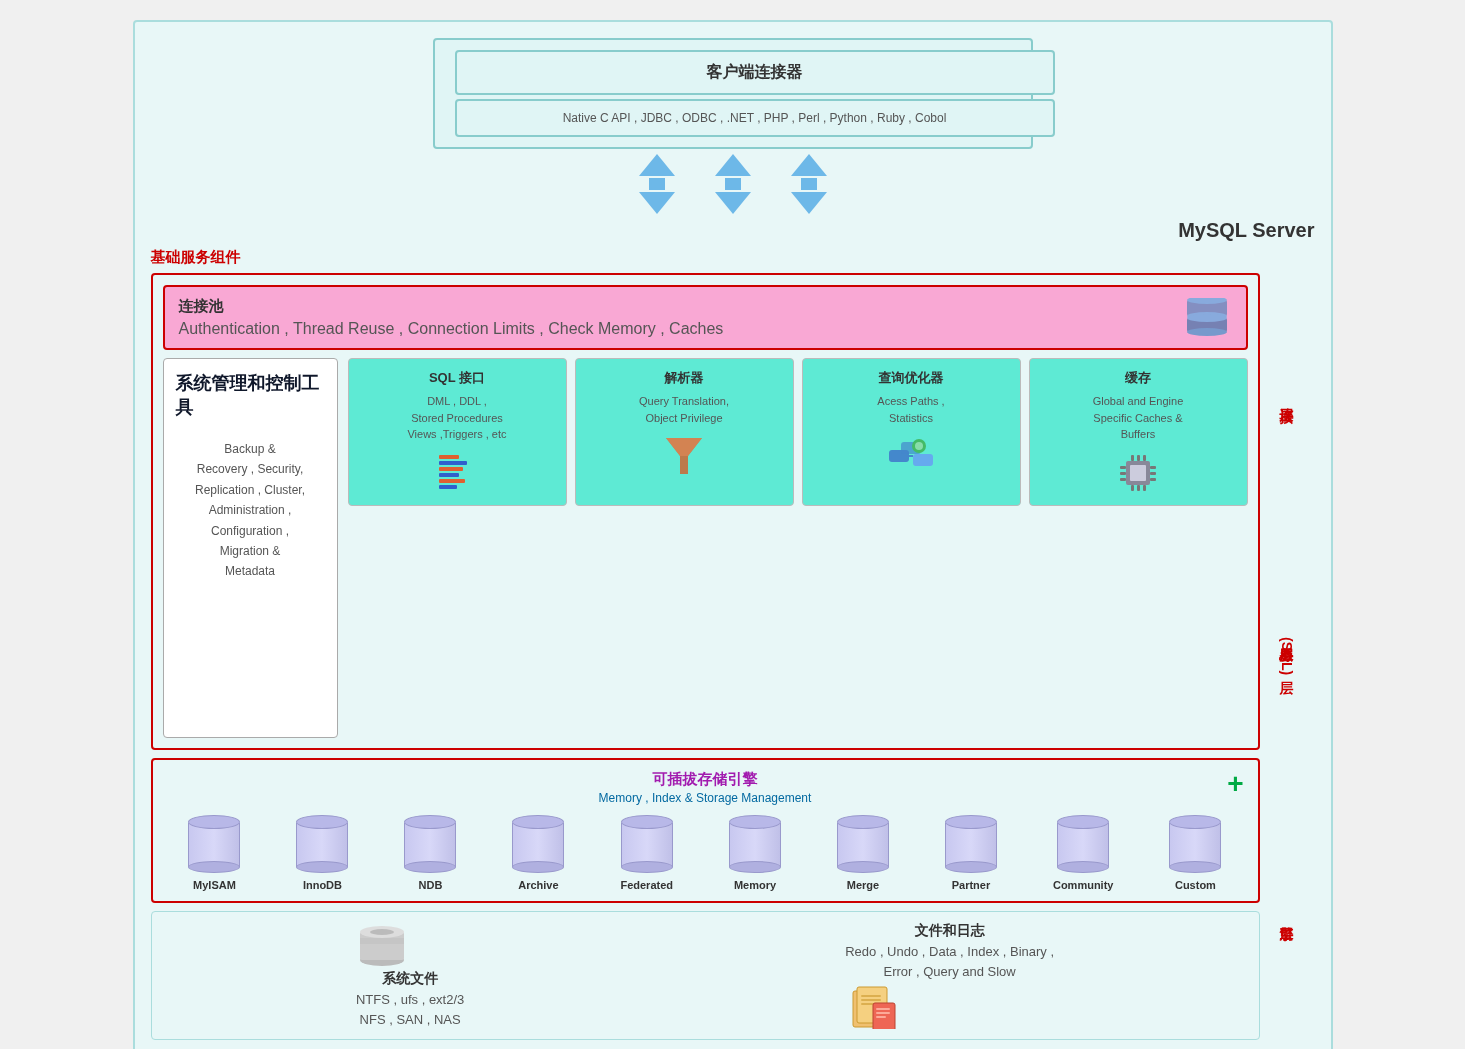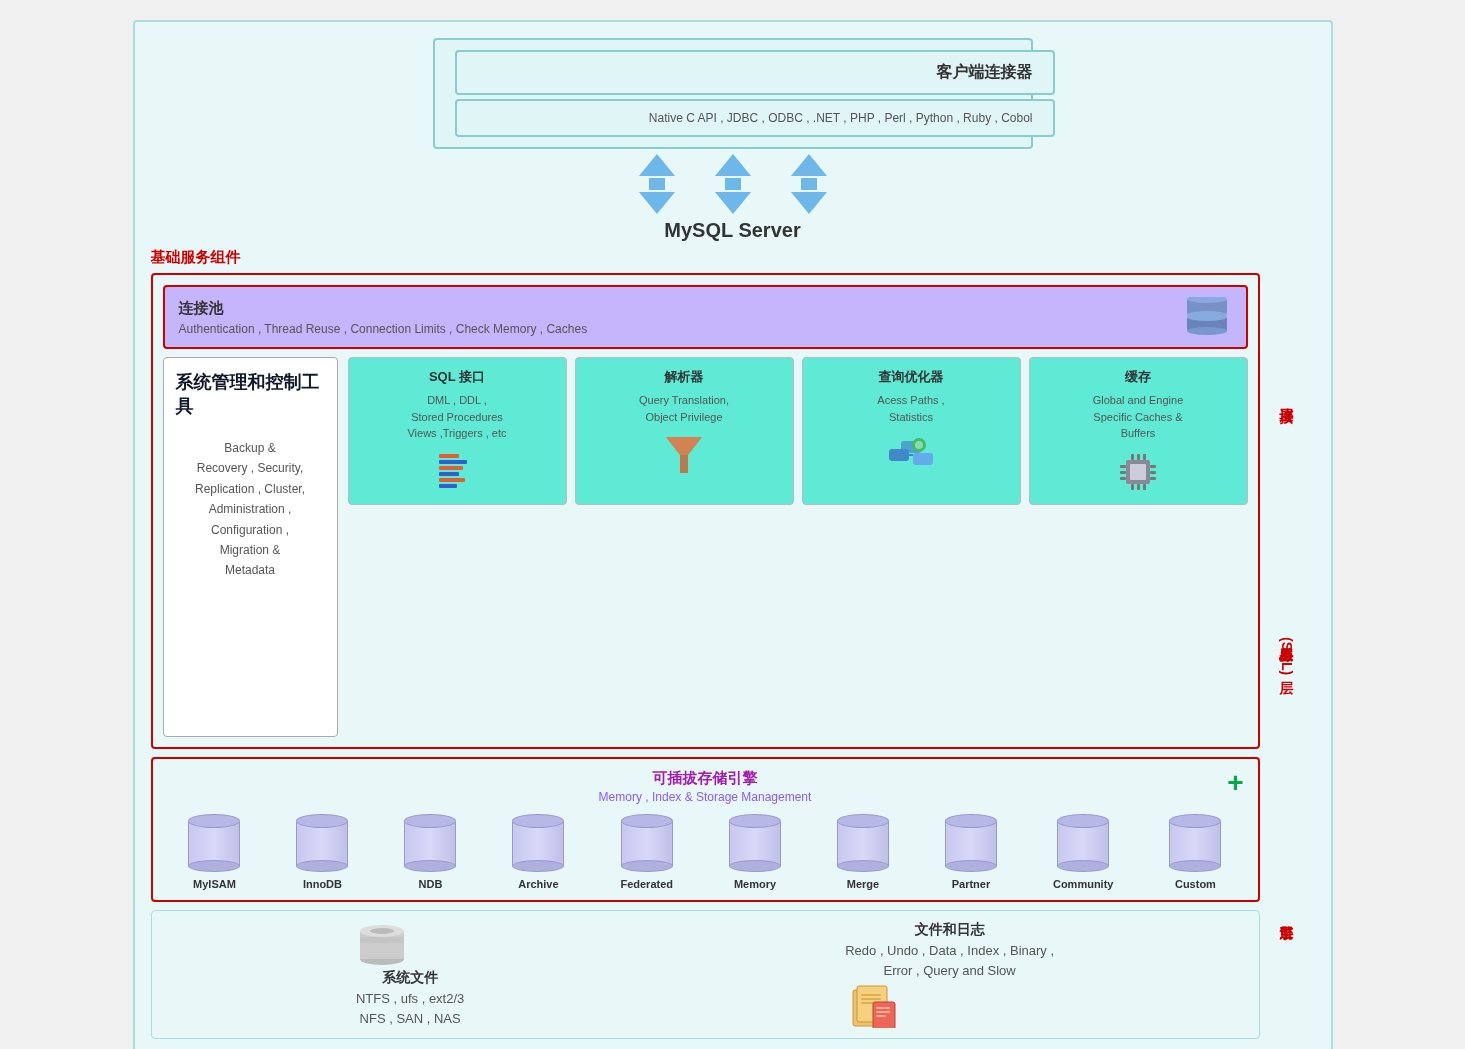--- a/index.html
+++ b/index.html
@@ -21,21 +21,21 @@
       position: relative;
     }
     
     .client-box {
       background: #e0f5f5;
       border: 2px solid #88cccc;
       border-radius: 4px;
       width: 600px;
       margin: 0 auto 0 auto;
       padding: 10px 20px;
-      text-align: right;
+      text-align: center;
     }
     .client-box .title {
       font-size: 16px;
       font-weight: bold;
       color: #333;
       margin-bottom: 4px;
     }
     .client-box .subtitle {
       font-size: 12px;
       color: #555;
@@ -105,36 +105,36 @@
     }
     
     .right-panel {
       flex: 1;
       display: flex;
       flex-direction: column;
       gap: 8px;
     }
     
     .conn-pool-box {
-      background: #c4b5fd;
+      background: #f9a8d4;
       border: 2px solid #cc0000;
       border-radius: 4px;
       padding: 10px 14px;
       display: flex;
       align-items: center;
       justify-content: space-between;
     }
     .conn-pool-box .cp-title {
       font-size: 15px;
       font-weight: bold;
       color: #333;
       margin-bottom: 4px;
     }
     .conn-pool-box .cp-desc {
-      font-size: 12px;
+      font-size: 16px;
       color: #555;
     }
     
     .service-row {
       display: flex;
       gap: 8px;
     }
     .service-box {
       background: #5eead4;
       border: 1px solid #bbb;
@@ -183,21 +183,21 @@
     }
     .engine-title {
       font-size: 15px;
       font-weight: bold;
       color: #a21caf;
       text-align: center;
       margin-bottom: 2px;
     }
     .engine-subtitle {
       font-size: 12px;
-      color: #8b5cf6;
+      color: #0369a1;
       text-align: center;
       margin-bottom: 10px;
     }
     .engine-row {
       display: flex;
       justify-content: space-around;
       align-items: flex-end;
       flex-wrap: nowrap;
       gap: 4px;
     }
@@ -350,21 +350,21 @@
       <div class="arrow-body"></div>
       <div class="arrow-shape arrow-down"></div>
     </div>
     <div class="arrow-up-down">
       <div class="arrow-shape arrow-up"></div>
       <div class="arrow-body"></div>
       <div class="arrow-shape arrow-down"></div>
     </div>
   </div>
 
-  <div style="text-align:center; font-size:20px; font-weight:bold; color:#333; margin-bottom:6px;">MySQL Server</div>
+  <div style="text-align:right; font-size:20px; font-weight:bold; color:#333; margin-bottom:6px;">MySQL Server</div>
 
   <div class="jichufuwu-label">基础服务组件</div>
 
   <div class="outer-wrapper">
 
     <div class="diagram-content">
 
       <div class="top-section">
 
         <div class="conn-pool-box">

